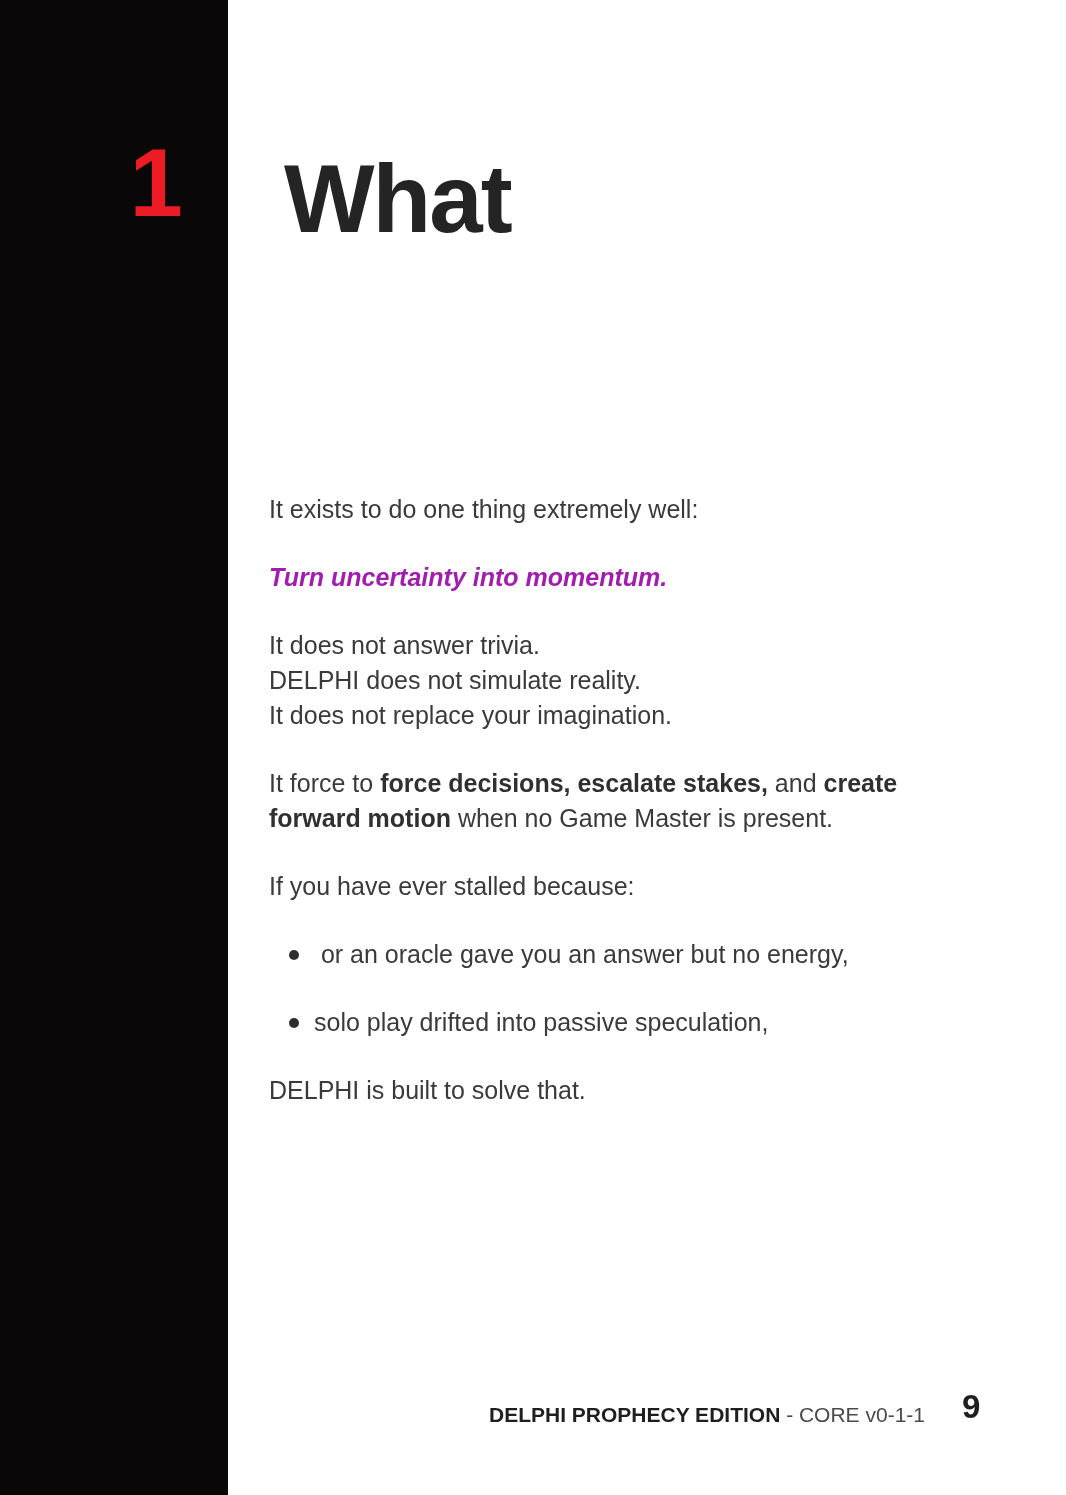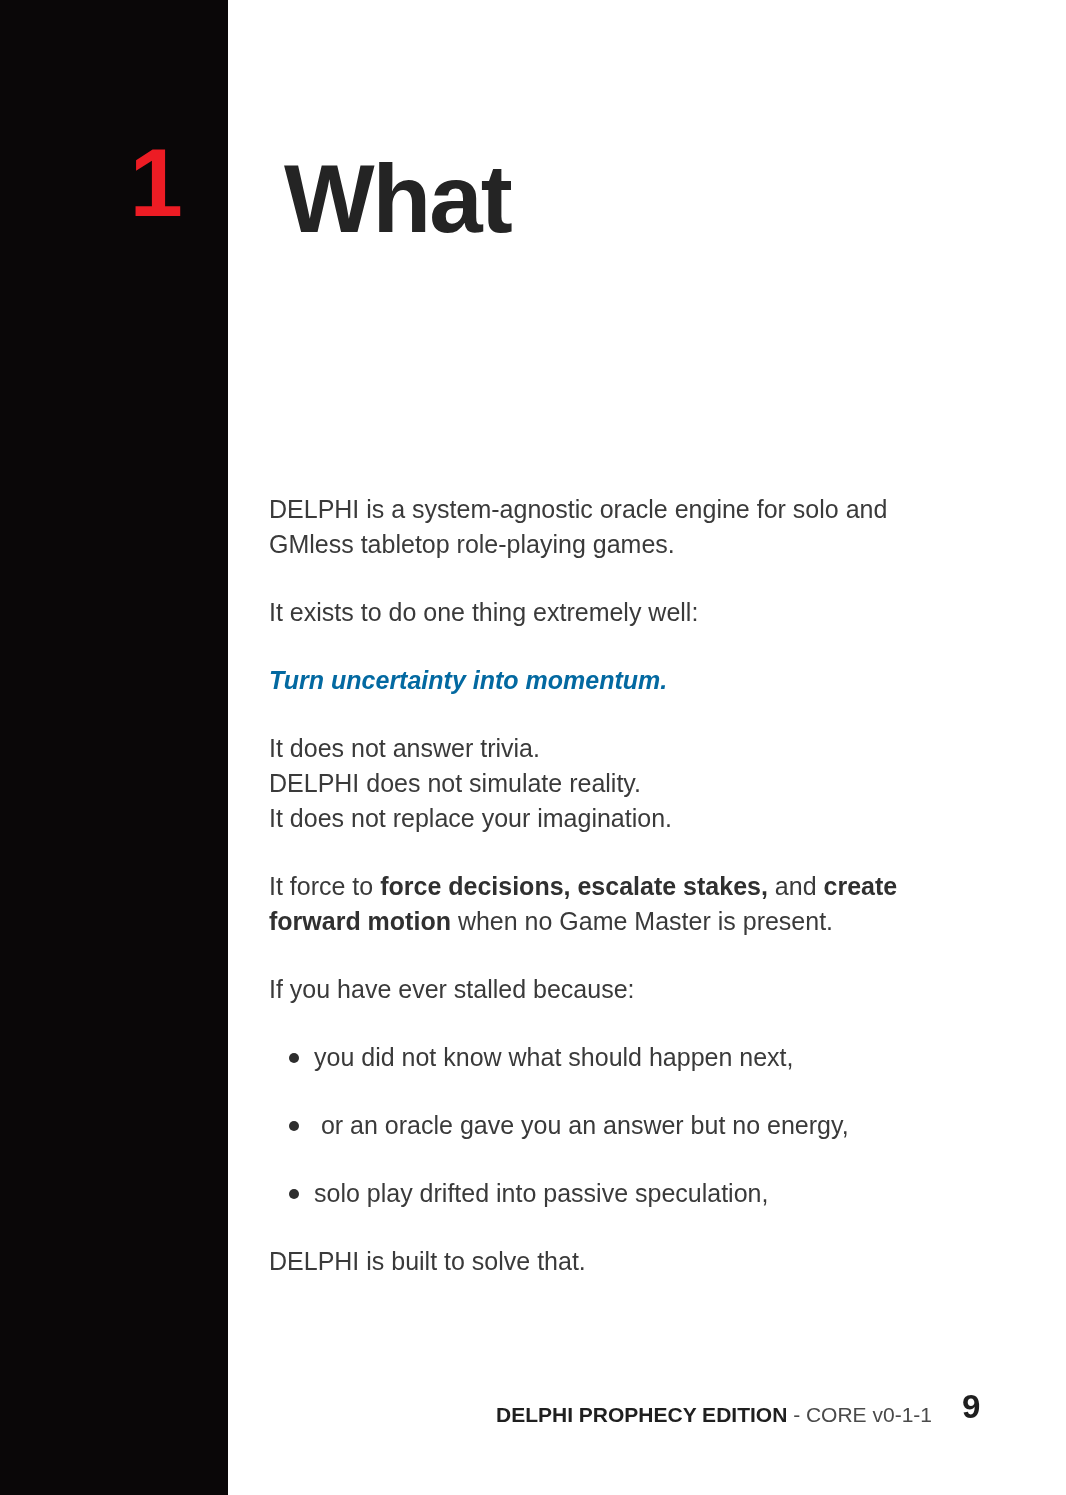--- a/index.html
+++ b/index.html
@@ -52,41 +52,41 @@
     color: #3A3A3A;
   }
   .para { margin: 0 0 33px 0; }
   .para:last-child { margin-bottom: 8px; }
   .para .line { display: block; white-space: nowrap; }
   .para b { font-weight: 700; color: #303030; }
 
   .quote {
     font-weight: 700;
     font-style: italic;
-    color: #0369a1;
+    color: #a21caf;
   }
 
   .bullet-row {
     display: flex;
     align-items: flex-start;
     margin: 0 0 33px 0;
     padding-left: 20px;
   }
   .bullet-dot {
     flex: 0 0 auto;
     width: 10px; height: 10px;
     border-radius: 50%;
     background: #2D2D2D;
     margin: 13px 15px 0 0;
   }
   .bullet-text { white-space: pre; }
 
   .footer-text {
     position: absolute;
-    top: 1402px; right: 134px;
+    top: 1402px; right: 141px;
     font-size: 21px;
     line-height: 26px;
     color: #4A4A4A;
     white-space: nowrap;
   }
   .footer-text b { font-weight: 700; color: #1F1F1F; }
 
   .page-num {
     position: absolute;
     top: 1390px; left: 962px;
@@ -104,24 +104,20 @@
   <div class="band"></div>
 
   <div class="chapter-num">1</div>
 
   <h1 class="title">
     <span class="line">What</span>
   </h1>
 
   <div class="body-text">
 
-    <p class="para">
-      <span class="line">DELPHI is a system-agnostic oracle engine for solo and</span>
-      <span class="line">GMless tabletop role-playing games.</span>
-    </p>
 
     <p class="para">
       <span class="line">It exists to do one thing extremely well:</span>
     </p>
 
     <p class="para quote">
       <span class="line">Turn uncertainty into momentum.</span>
     </p>
 
     <p class="para">
@@ -132,24 +128,20 @@
 
     <p class="para">
       <span class="line"><span>It force to </span><b>force decisions, escalate stakes,</b><span> and </span><b>create</b></span>
       <span class="line"><b>forward motion</b><span> when no Game Master is present.</span></span>
     </p>
 
     <p class="para">
       <span class="line">If you have ever stalled because:</span>
     </p>
 
-    <div class="bullet-row">
-      <span class="bullet-dot"></span>
-      <span class="bullet-text">you did not know what should happen next,</span>
-    </div>
 
 
     <div class="bullet-row">
       <span class="bullet-dot"></span>
       <span class="bullet-text"> or an oracle gave you an answer but no energy,</span>
     </div>
 
     <div class="bullet-row">
       <span class="bullet-dot"></span>
       <span class="bullet-text">solo play drifted into passive speculation,</span>

